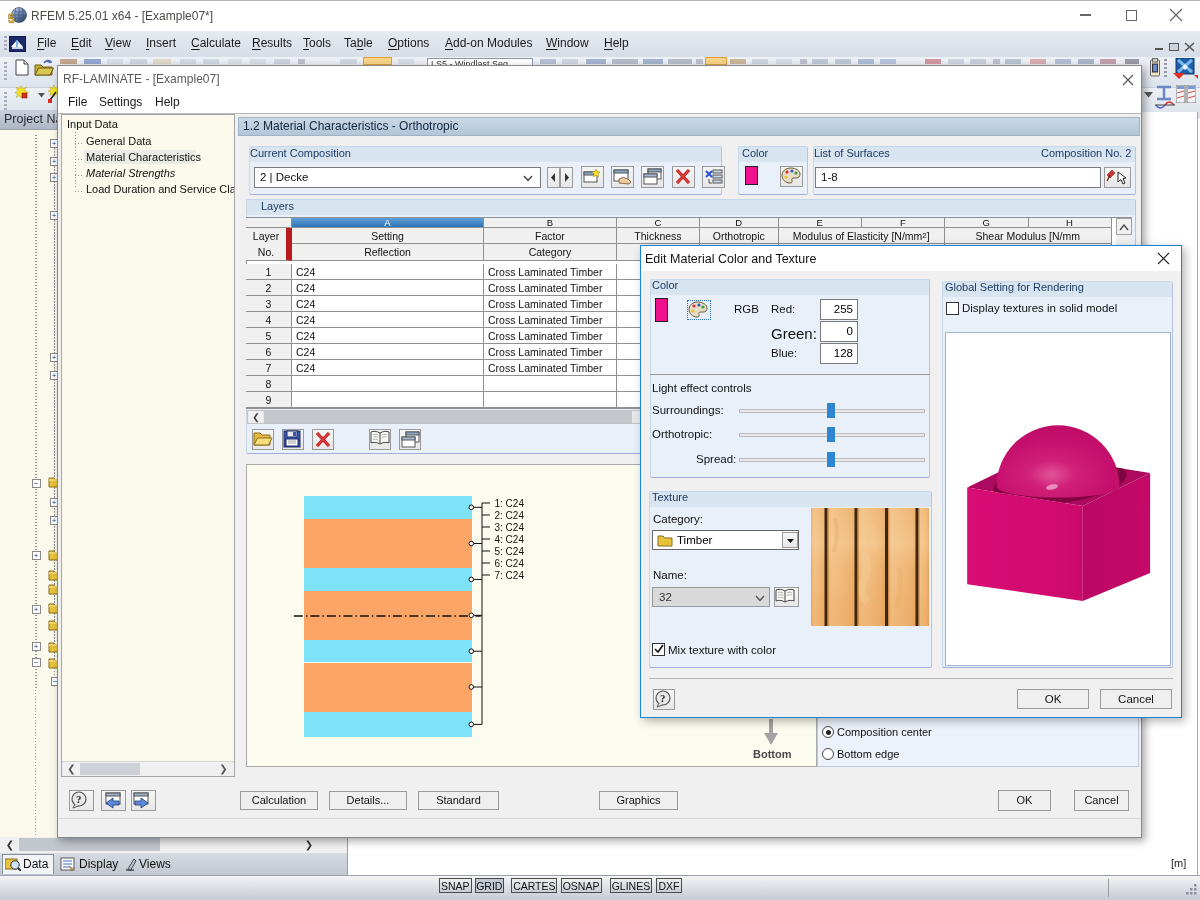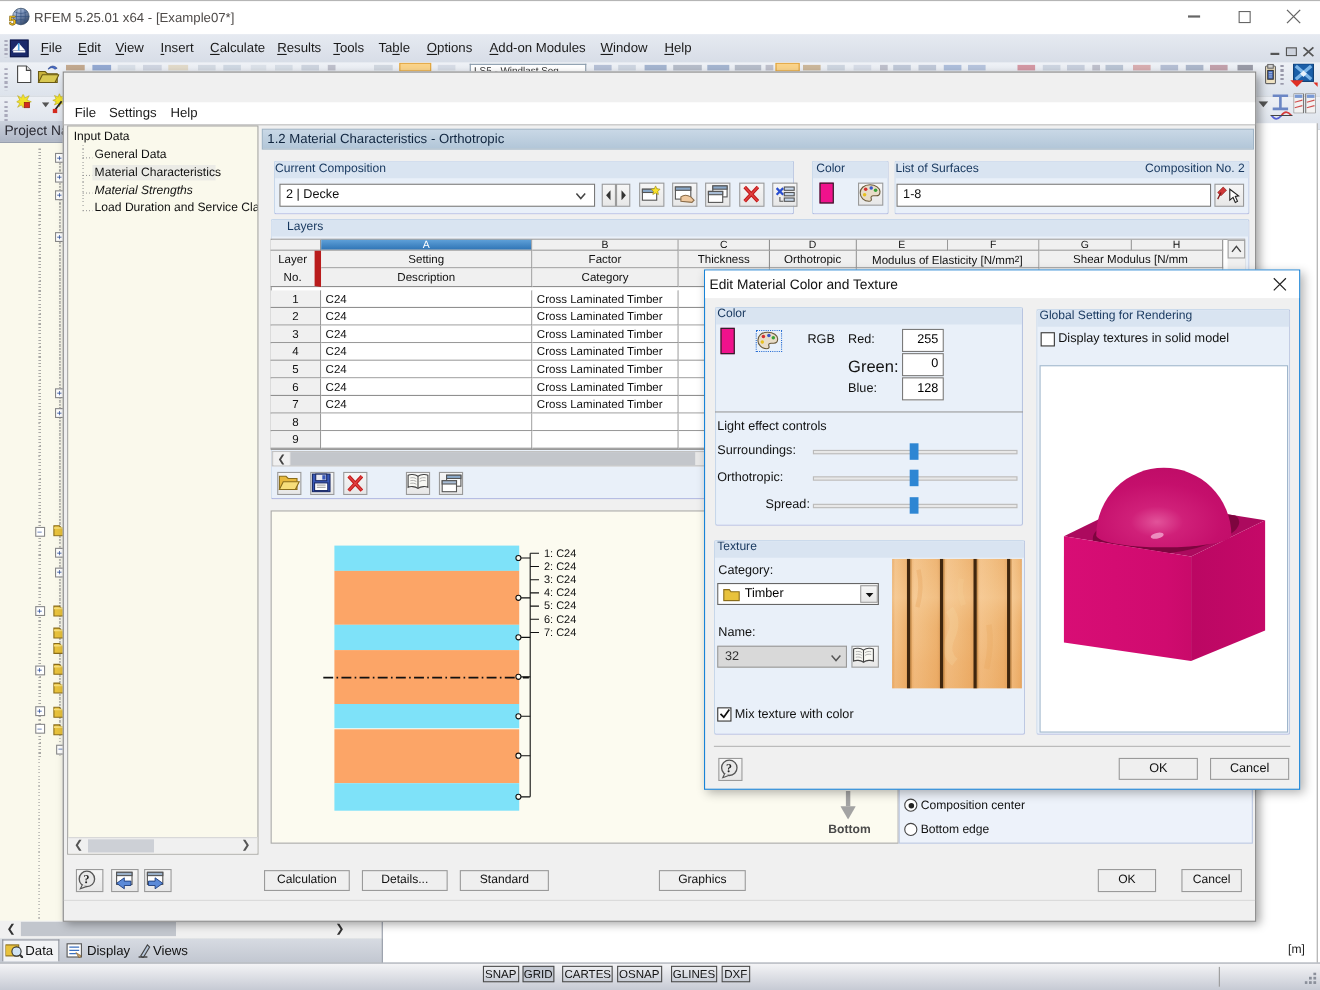--- a/index.html
+++ b/index.html
@@ -278,20 +278,26 @@
       <rect x="4" y="4" width="2.5" height="2.5"></rect>
       <rect x="8" y="4" width="2.5" height="2.5"></rect>
       <rect x="0" y="8" width="2.5" height="2.5"></rect>
       <rect x="4" y="8" width="2.5" height="2.5"></rect>
       <rect x="8" y="8" width="2.5" height="2.5"></rect>
     </g>
 </svg>
 
 <div class="abs" id="rflam" style="left:57px;top:65px;width:1085px;height:773px;background:#F0F0F0;border:1px solid #888;box-shadow:3px 3px 8px rgba(0,0,0,0.35);">
 
+  <div class="abs" style="left:0;top:0;width:1083px;height:27px;background:#fff;">
+    <div class="abs" style="left:5px;top:6px;font-size:12px;color:#5a5a5a;">RF-LAMINATE - [Example07]</div>
+    <svg class="abs" style="left:1064px;top:8px;" width="12" height="12" viewBox="0 0 12 12">
+        <path d="M1 1 L11 11 M11 1 L1 11" stroke="#555" stroke-width="1.2"></path>
+      </svg>
+  </div>
 
   <div class="abs" style="left:0;top:27px;width:1083px;height:21px;background:#fff;border-bottom:1px solid #b8b8b8;font-size:12px;color:#1a1a1a;">
     <span class="abs" style="left:10px;top:2px;">File</span>
     <span class="abs" style="left:41px;top:2px;">Settings</span>
     <span class="abs" style="left:97px;top:2px;">Help</span>
   </div>
 
   <div class="abs" style="left:3px;top:48px;width:174px;height:663px;background:#FAF9EC;border:1px solid #a5a5a5;overflow:hidden;">
     <div class="abs" style="left:5px;top:3px;font-size:11px;color:#111;white-space:nowrap;">Input Data</div>
     <div class="abs" style="left:13px;top:17px;width:1px;height:56px;background:repeating-linear-gradient(#999 0 1px, transparent 1px 3px);"></div>
@@ -396,21 +402,21 @@
 <div class="abs" style="left:616px;top:1px;width:83px;height:10px;background:#F0F0F0;border-right:1px solid #909090;border-bottom:1px solid #909090;color:#111;font-size:9.5px;text-align:center;line-height:10px;">F</div>
 <div class="abs" style="left:699px;top:1px;width:83.5px;height:10px;background:#F0F0F0;border-right:1px solid #909090;border-bottom:1px solid #909090;color:#111;font-size:9.5px;text-align:center;line-height:10px;">G</div>
 <div class="abs" style="left:782.5px;top:1px;width:83.0px;height:10px;background:#F0F0F0;border-right:1px solid #909090;border-bottom:1px solid #909090;color:#111;font-size:9.5px;text-align:center;line-height:10px;">H</div>
 <div class="abs" style="left:0px;top:11px;width:46px;height:33px;background:#F0F0F0;border-right:6px solid #b91c1c;border-bottom:1px solid #909090;color:#111;font-size:10.5px;text-align:center;line-height:16px;">Layer<br>No.</div>
 <div class="abs" style="left:46px;top:11px;width:192px;height:16px;background:#F0F0F0;border-right:1px solid #909090;border-bottom:1px solid #909090;color:#111;font-size:10.5px;text-align:center;line-height:16px;">Setting</div>
 <div class="abs" style="left:238px;top:11px;width:133px;height:16px;background:#F0F0F0;border-right:1px solid #909090;border-bottom:1px solid #909090;color:#111;font-size:10.5px;text-align:center;line-height:16px;">Factor</div>
 <div class="abs" style="left:371px;top:11px;width:83px;height:16px;background:#F0F0F0;border-right:1px solid #909090;border-bottom:1px solid #909090;color:#111;font-size:10.5px;text-align:center;line-height:16px;">Thickness</div>
 <div class="abs" style="left:454px;top:11px;width:78.5px;height:16px;background:#F0F0F0;border-right:1px solid #909090;border-bottom:1px solid #909090;color:#111;font-size:10.5px;text-align:center;line-height:16px;">Orthotropic</div>
 <div class="abs" style="left:532.5px;top:11px;width:166.5px;height:16px;background:#F0F0F0;border-right:1px solid #909090;border-bottom:1px solid #909090;color:#111;font-size:10.5px;text-align:center;line-height:16px;">Modulus of Elasticity [N/mm<span style="font-size:8px;vertical-align:2px">2</span>]</div>
 <div class="abs" style="left:699px;top:11px;width:166.5px;height:16px;background:#F0F0F0;border-right:1px solid #909090;border-bottom:1px solid #909090;color:#111;font-size:10.5px;text-align:center;line-height:16px;">Shear Modulus [N/mm</div>
-<div class="abs" style="left:46px;top:27px;width:192px;height:17px;background:#F0F0F0;border-right:1px solid #909090;border-bottom:1px solid #909090;color:#111;font-size:10.5px;text-align:center;line-height:17px;">Description</div>
+<div class="abs" style="left:46px;top:27px;width:192px;height:17px;background:#F0F0F0;border-right:1px solid #909090;border-bottom:1px solid #909090;color:#111;font-size:10.5px;text-align:center;line-height:17px;">Reflection</div>
 <div class="abs" style="left:238px;top:27px;width:133px;height:17px;background:#F0F0F0;border-right:1px solid #909090;border-bottom:1px solid #909090;color:#111;font-size:10.5px;text-align:center;line-height:17px;">Category</div>
 <div class="abs" style="left:371px;top:27px;width:83px;height:17px;background:#F0F0F0;border-right:1px solid #909090;border-bottom:1px solid #909090;color:#111;font-size:10.5px;text-align:center;line-height:17px;">t [mm]</div>
 <div class="abs" style="left:454px;top:27px;width:78.5px;height:17px;background:#F0F0F0;border-right:1px solid #909090;border-bottom:1px solid #909090;color:#111;font-size:10.5px;text-align:center;line-height:17px;"></div>
 <div class="abs" style="left:532.5px;top:27px;width:166.5px;height:17px;background:#F0F0F0;border-right:1px solid #909090;border-bottom:1px solid #909090;color:#111;font-size:10.5px;text-align:center;line-height:17px;"></div>
 <div class="abs" style="left:699px;top:27px;width:166.5px;height:17px;background:#F0F0F0;border-right:1px solid #909090;border-bottom:1px solid #909090;color:#111;font-size:10.5px;text-align:center;line-height:17px;"></div>
 <div class="abs" style="left:0px;top:46.5px;width:46px;height:16px;background:#F0F0F0;border-right:1px solid #909090;border-bottom:1px solid #909090;color:#111;font-size:10.5px;text-align:center;line-height:16px;">1</div>
 <div class="abs" style="left:46px;top:46.5px;width:192px;height:16px;background:#fff;border-right:1px solid #909090;border-bottom:1px solid #909090;color:#111;font-size:10.5px;text-align:left;line-height:16px;"><span style="padding-left:4px">C24</span></div>
 <div class="abs" style="left:238px;top:46.5px;width:133px;height:16px;background:#fff;border-right:1px solid #909090;border-bottom:1px solid #909090;color:#111;font-size:10.5px;text-align:left;line-height:16px;"><span style="padding-left:4px">Cross Laminated Timber</span></div>
 <div class="abs" style="left:371px;top:46.5px;width:83px;height:16px;background:#fff;border-right:1px solid #909090;border-bottom:1px solid #909090;color:#111;font-size:10.5px;text-align:left;line-height:16px;"></div>
 <div class="abs" style="left:454px;top:46.5px;width:78.5px;height:16px;background:#fff;border-right:1px solid #909090;border-bottom:1px solid #909090;color:#111;font-size:10.5px;text-align:left;line-height:16px;"></div>

